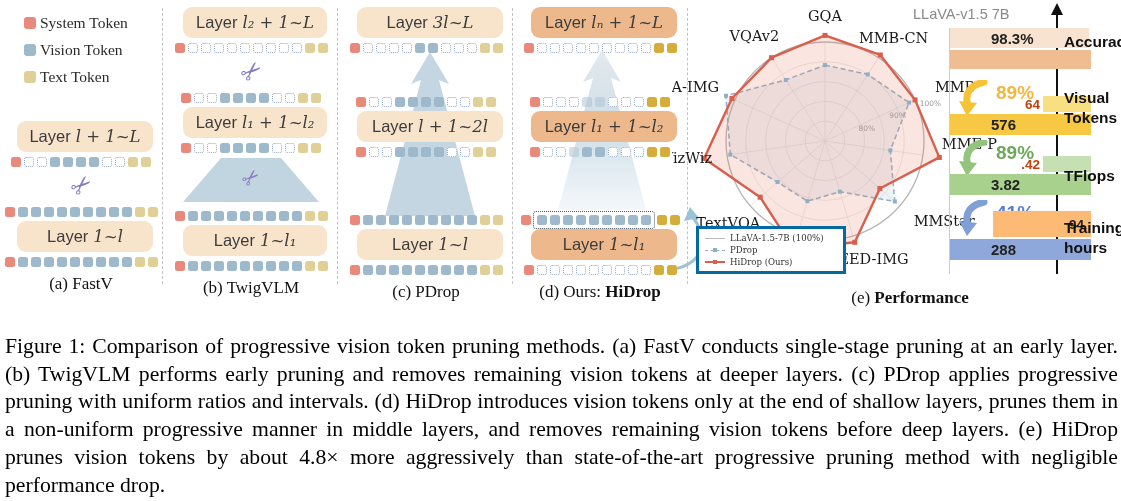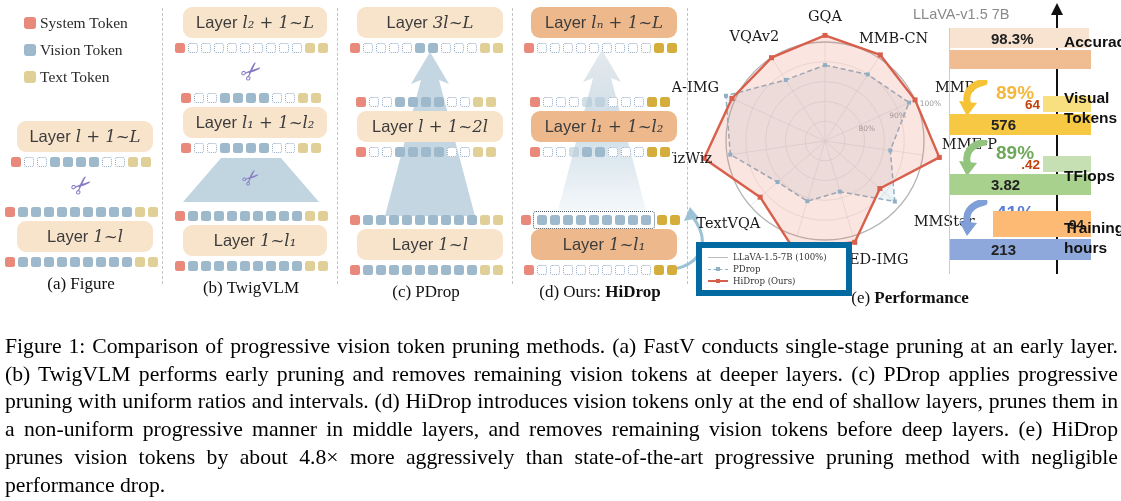--- a/index.html
+++ b/index.html
@@ -48,21 +48,21 @@
 
   
   #token-legend{position:absolute;left:24px;top:14px;z-index:4;}
   .tl-item{display:flex;align-items:center;gap:4px;margin-bottom:9px;}
   .tl-swatch{width:12px;height:12px;border-radius:3px;}
   .tl-label{font-family:"Liberation Serif",serif;font-size:15.5px;color:#2b2b2b;}
 
   
   #radar-wrap{position:absolute;left:672px;top:2px;width:332px;height:278px;z-index:2;pointer-events:none;}
   #radar-legend{position:absolute;left:696px;top:226px;width:132px;background:#fff;
-                border:6px solid #0369a1;padding:3px 6px;z-index:5;margin-top:16px;}
+                border:3px solid #0369a1;padding:3px 6px;z-index:5;}
   .rl-row{display:flex;align-items:center;gap:5px;height:12px;}
   .rl-line{width:20px;height:0;border-top:1.6px solid #bbb;position:relative;flex:0 0 auto;}
   .rl-line.dashed{border-top:1.6px dashed #8fafc4;}
   .rl-line.red{border-top:2px solid #d85f4b;}
   .rl-line .mk{position:absolute;left:8px;top:-2.6px;width:4px;height:4px;}
   .rl-line.dashed .mk{background:#8fafc4;}
   .rl-line.red .mk{background:#d85f4b;}
   .rl-label{font-family:"DejaVu Serif",serif;font-size:8.6px;color:#333;white-space:nowrap;}
 
   
@@ -157,21 +157,21 @@
         <span class="tok tok-v"></span>
         <span class="tok tok-v"></span>
         <span class="tok tok-v"></span>
         <span class="tok tok-v"></span>
         <span class="tok tok-v"></span>
         <span class="tok tok-v"></span>
         <span class="tok tok-v"></span>
         <span class="tok tok-t"></span>
         <span class="tok tok-t"></span>
       </div>
-      <div class="panel-caption"><span>(a) Figure</span><b></b></div>
+      <div class="panel-caption"><span>(a) FastV</span><b></b></div>
     </div>
   <div class="panel" id="panel-b">
       <div style="height: 4px;"></div>
       <div class="layer-box">
         <span>Layer</span>
         <span class="box-math">l₂ + 1~L</span>
       </div>
       <div class="tok-row">
         <span class="tok tok-s"></span>
         <span class="tok tok-e"></span>
@@ -569,21 +569,21 @@
 
     <svg class="swoosh" style="left:48px;top:200px" width="34" height="36">
       <path d="M28,2 C14,5 8,14 12,25" fill="none" stroke="#7f9fd6" stroke-width="7" stroke-linecap="round"></path>
       <polygon points="3,21 21,23 11,36" fill="#7f9fd6"></polygon>
     </svg>
     <span class="pct pct-b" style="left:88px;top:202px">41%</span>
     <div class="bar" style="left:85px;top:211px;width:62px;height:26px;background:#fdba74;justify-content:flex-end">
       <span class="in-label" style="padding-right:7px;font-size:13.5px">94</span>
     </div>
     <div class="bar" style="left:42px;top:239px;width:105px;height:21px;background:#8fa8dc">
-      <span class="in-label">213</span>
+      <span class="in-label">288</span>
     </div>
     <div class="bc-label" style="top:218px">Training hours</div>
   </div>
 
   <div class="panel-caption" style="position:absolute;left:800px;top:282px;width:220px">
     <span>(e) </span><b>Performance</b>
   </div>
 
   <div id="figure-caption">
     <span>Figure 1:</span><span> Comparison of progressive vision token pruning methods. (a) FastV conducts single-stage pruning at an early layer. (b) TwigVLM performs early pruning and removes remaining vision tokens at deeper layers. (c) PDrop applies progressive pruning with uniform ratios and intervals. (d) HiDrop introduces vision tokens only at the end of shallow layers, prunes them in a non-uniform progressive manner in middle layers, and removes remaining vision tokens before deep layers. (e) HiDrop prunes vision tokens by about 4.8× more aggressively than state-of-the-art progressive pruning method with negligible performance drop.</span>

